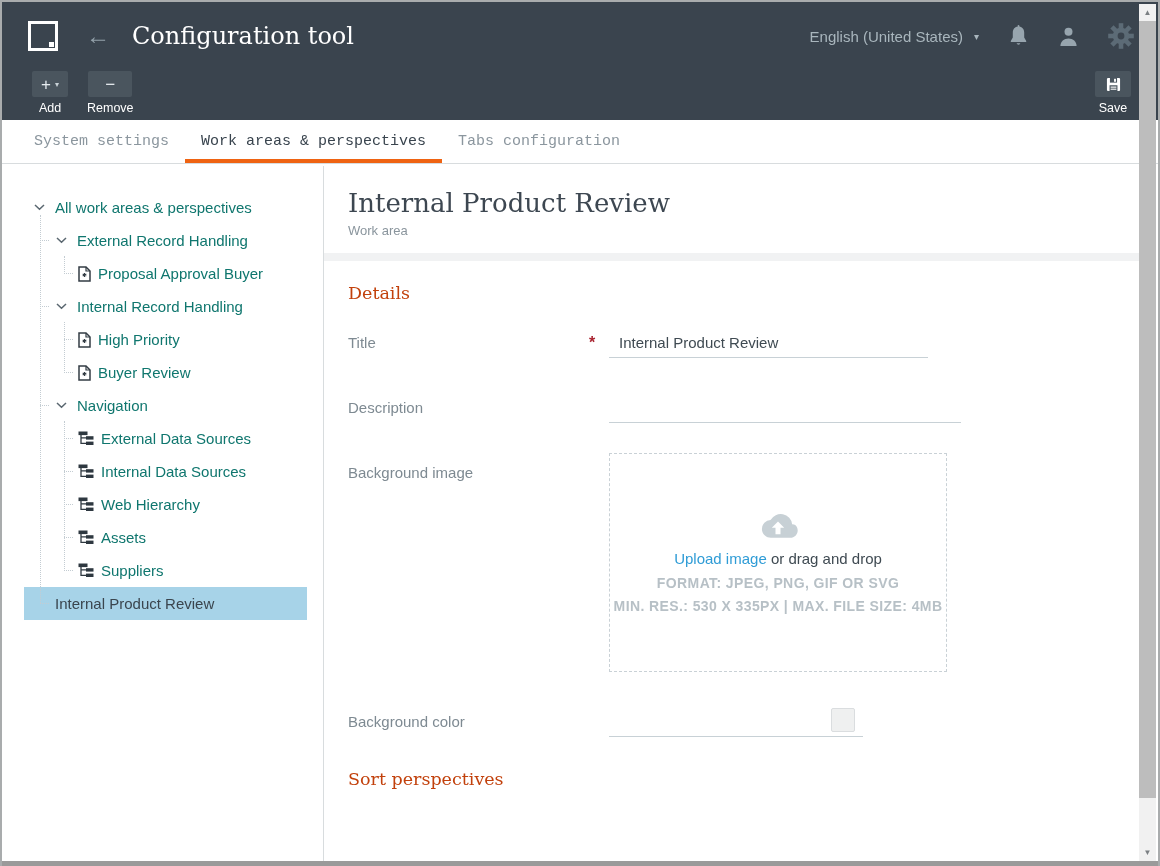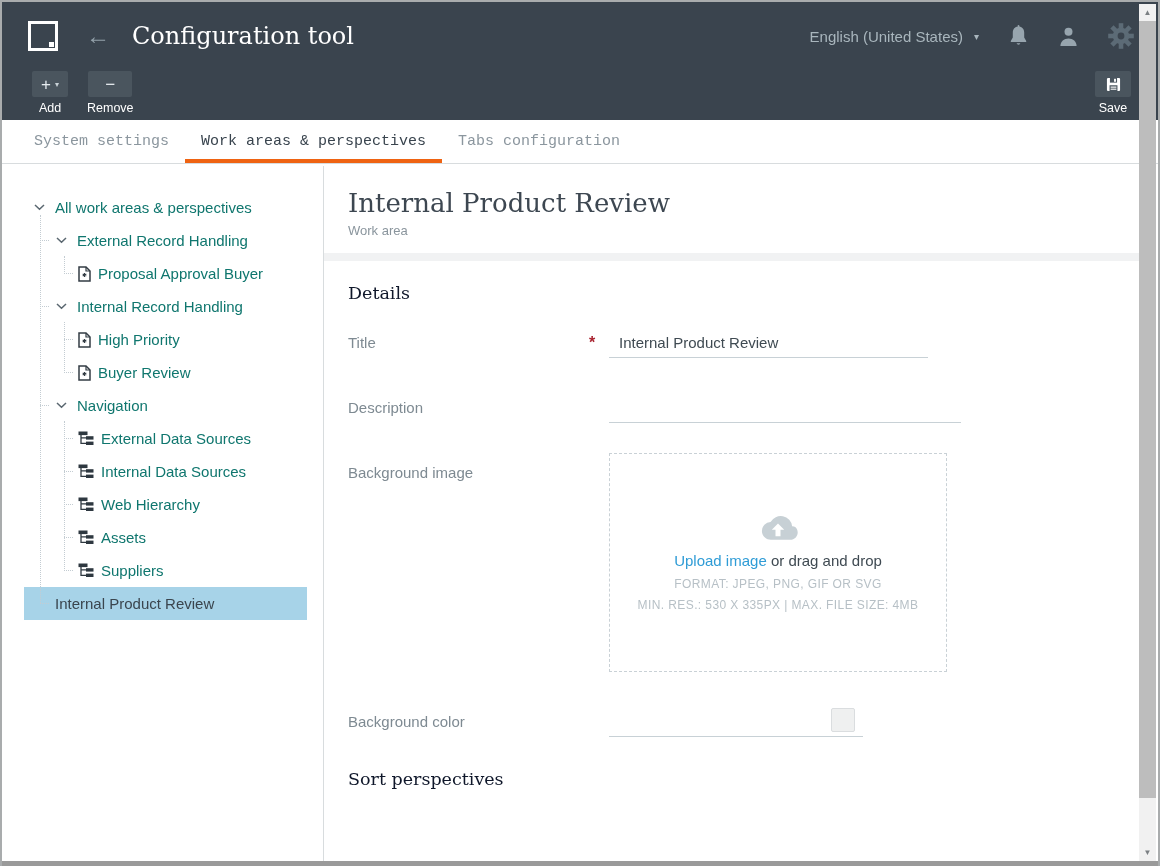--- a/index.html
+++ b/index.html
@@ -58,39 +58,39 @@
   .tline.v{border-left:1px dotted #C3CCD2;}
   .tline.h{border-top:1px dotted #C3CCD2;}
 
   
   .main{flex:1;position:relative;overflow:hidden;background:#fff;}
   .page-head{padding:22px 24px 0;}
   h1{margin:0;font-family:"DejaVu Serif",serif;font-weight:400;font-size:26px;color:#3D4751;}
   .subtitle{margin-top:5px;font-size:13px;color:#8A959D;}
   .band{height:8px;background:#F1F2F3;margin-top:15px;}
   .form{padding:0 24px 30px;}
-  h2.sec{margin:22px 0 0;font-family:"DejaVu Serif",serif;font-weight:400;font-size:17.5px;color:#0f172a;}
+  h2.sec{margin:22px 0 0;font-family:"DejaVu Serif",serif;font-weight:400;font-size:17.5px;color:#c2410c;}
   h2.sec.sort{margin-top:32px;}
   .frow{display:flex;align-items:flex-start;}
   .flabel{width:241px;flex-shrink:0;font-size:15px;color:#7E8A92;line-height:19px;}
   .fval{position:relative;font-size:15px;color:#3F4A52;}
   .req{position:absolute;left:0;top:1px;color:var(--c-req);font-weight:700;font-size:16px;}
   .iline{margin-left:20px;border-bottom:1px solid #C8D1D6;padding:0 0 5px 10px;line-height:19px;}
   .r-title{margin-top:30px;}
   .r-title .iline{width:309px;}
   .r-desc{margin-top:40px;}
   .r-desc .iline{width:342px;min-height:19px;}
   .r-bgimg{margin-top:30px;}
   .r-bgimg .flabel{padding-top:10px;}
   .upload{margin-left:20px;width:338px;height:219px;border:1px dashed #C9D1D6;box-sizing:border-box;
           display:flex;flex-direction:column;align-items:center;justify-content:center;text-align:center;}
   .upl-cloud{margin-bottom:7px;}
   .upl-line{font-size:15px;color:#3F4A52;}
   .upl-link{color:var(--c-link);cursor:pointer;}
-  .upl-hint{font-size:12px;font-weight:400;letter-spacing:.4px;color:#B7C0C6;margin-top:7px;}
+  .upl-hint{font-size:14px;font-weight:700;letter-spacing:.4px;color:#B7C0C6;margin-top:7px;}
   .upl-hint.first{margin-top:8px;}
   .r-bgcolor{margin-top:40px;}
   .cline{margin-left:20px;width:254px;height:24px;border-bottom:1px solid #C8D1D6;position:relative;}
   .swatch{position:absolute;right:8px;bottom:4px;width:22px;height:22px;background:#EFF0F0;
           border:1px solid #DADDDF;border-radius:2px;cursor:pointer;}
   .r-default{margin-top:33px;}
   .empty{color:#A9B2B9;}
 
   
   .vscroll{position:absolute;top:2px;right:2px;bottom:5px;width:17px;background:#F1F1F1;z-index:5;}

